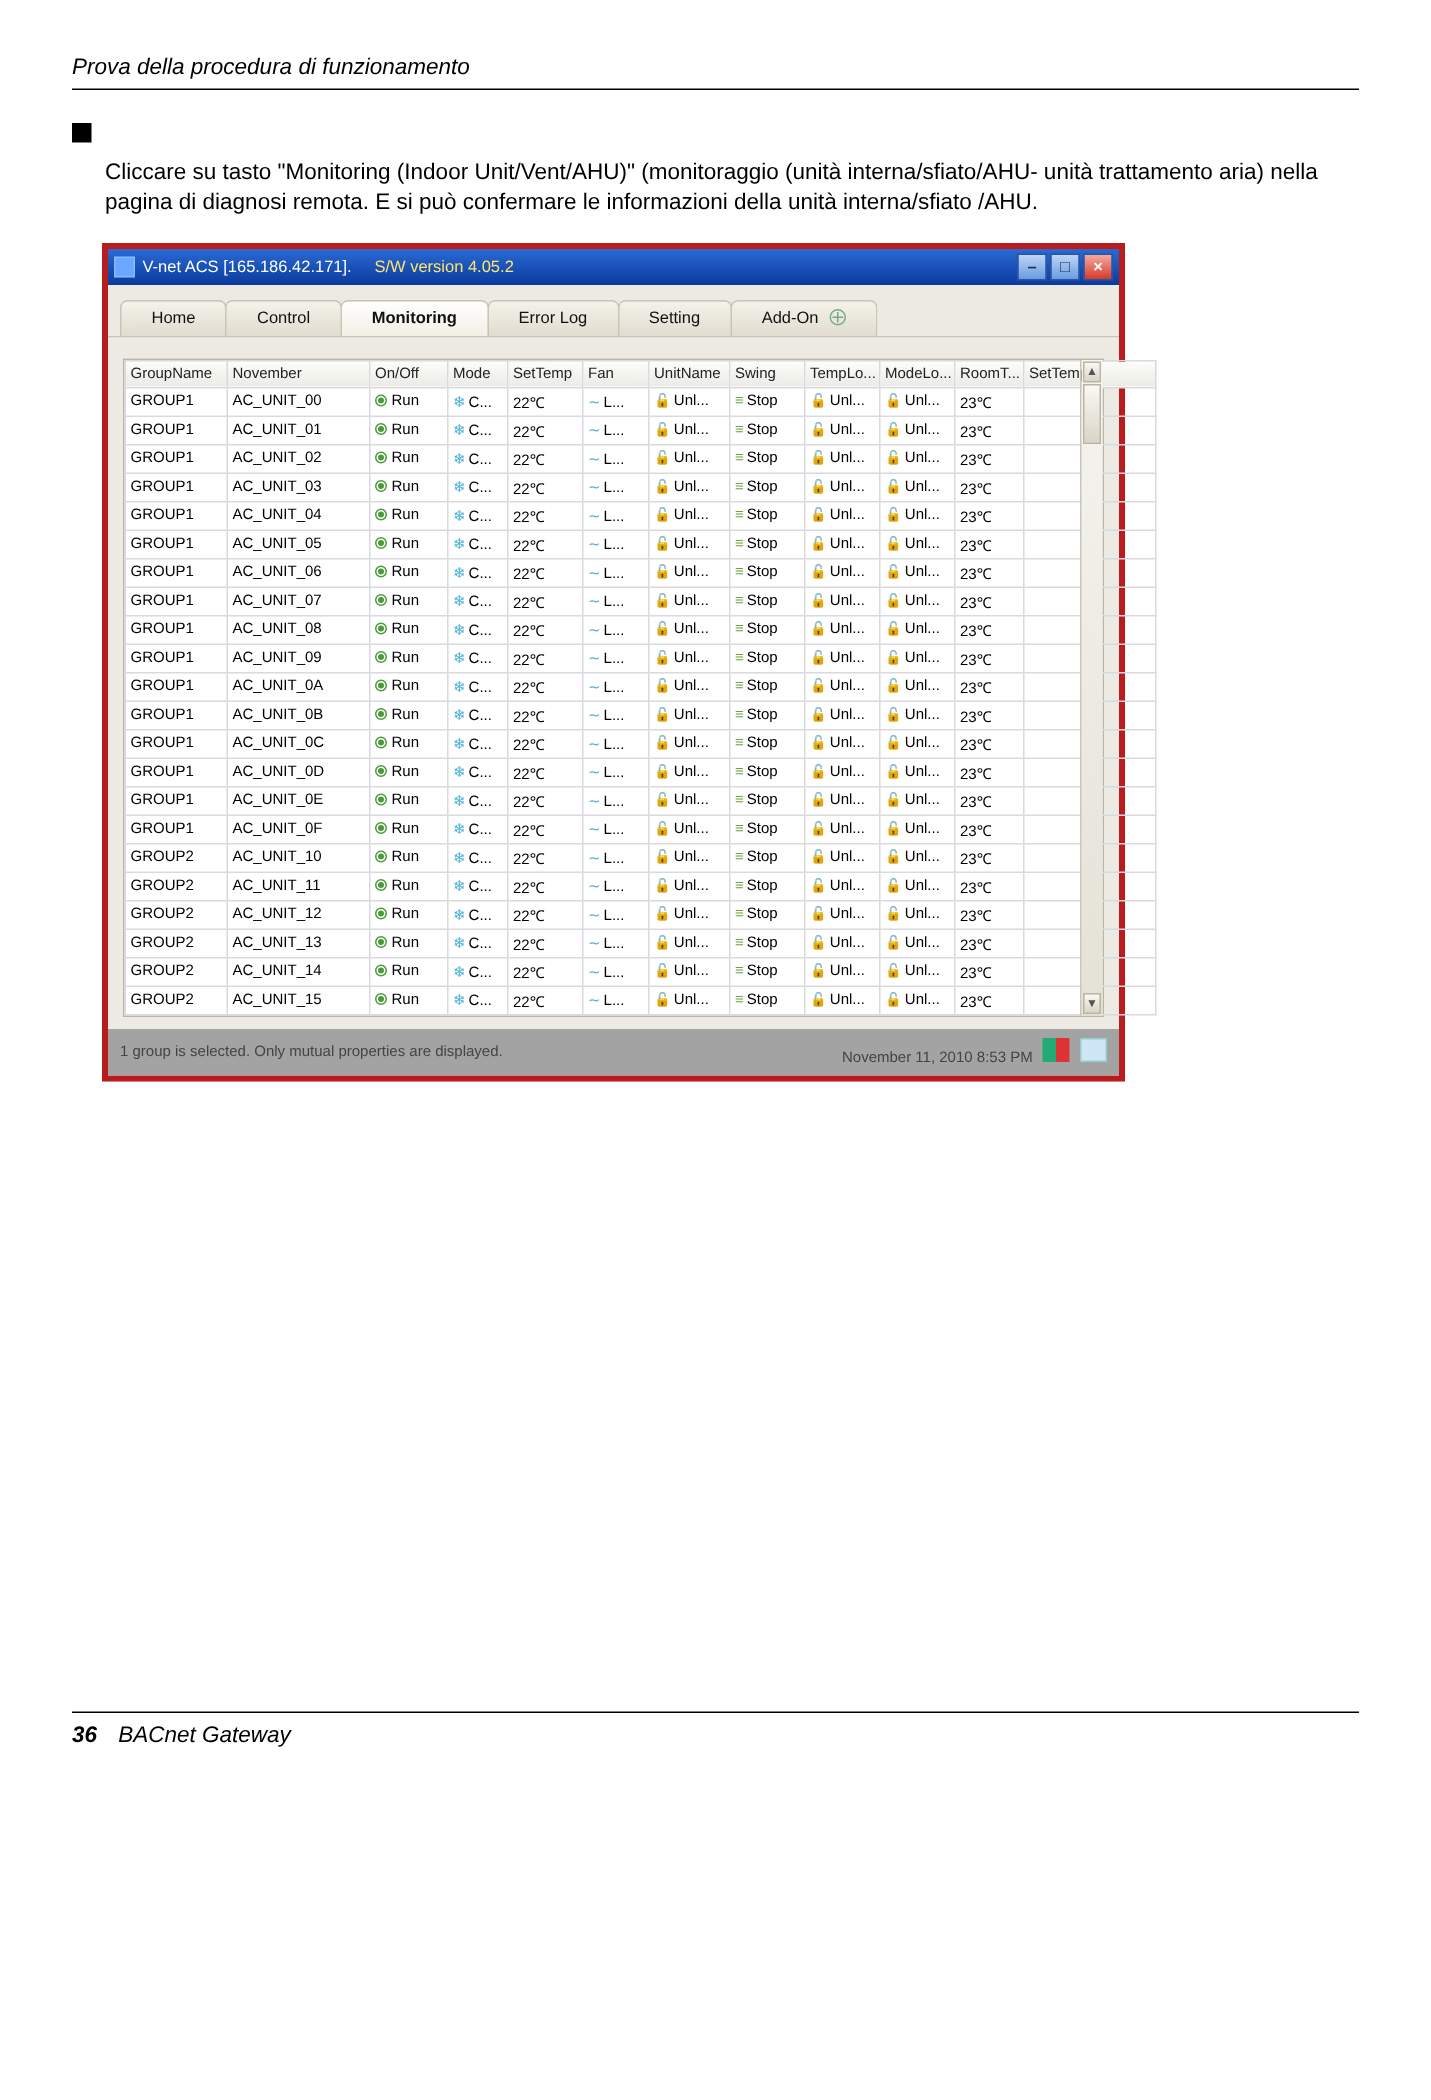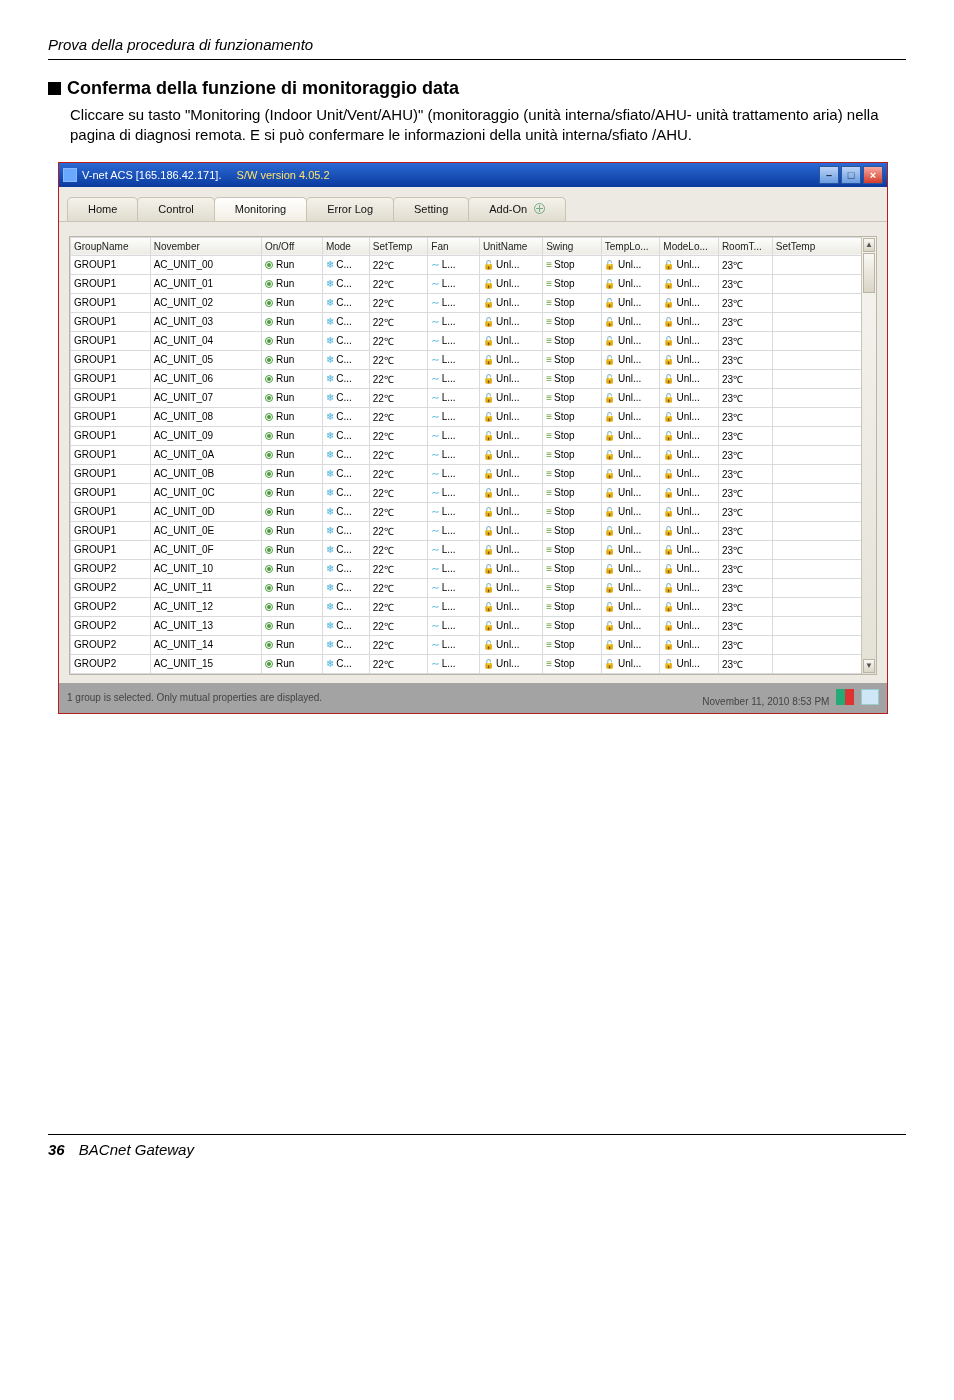--- a/index.html
+++ b/index.html
@@ -33,24 +33,24 @@
     margin-right: 6px;
     vertical-align: -1px;
   }
   .body-text {
     font-size: 15px;
     line-height: 1.35;
     margin: 0 0 16px 22px;
   }
   
   .win {
-    margin-left: 10px;
-    border: 1px solid #b91c1c;
+    margin-left: 20px;
+    border: 4px solid #b91c1c;
     background: #eceae3;
-    width: 830px;
+    width: 682px;
   }
   .titlebar {
     background: linear-gradient(#2a6ad4, #0b3a9e);
     color: #fff;
     height: 24px;
     display: flex;
     align-items: center;
     font-size: 11px;
     padding: 0 4px;
   }
@@ -96,21 +96,21 @@
     display:inline-block;width:11px;height:11px;border:1.2px solid #7a8;border-radius:50%;
     position:relative;margin-left:3px;
   }
   .tab.addon .plus:before, .tab.addon .plus:after{
     content:"";position:absolute;background:#7a8;
   }
   .tab.addon .plus:before{left:4px;top:1px;width:1px;height:7px;}
   .tab.addon .plus:after{top:4px;left:1px;height:1px;width:7px;}
   .tab.active {
     background: linear-gradient(#fff, #f2efe4);
-    font-weight: normal;
+    font-weight: bold;
     z-index: 2;
   }
   .content {
     padding: 14px 10px 8px 10px;
     background: #eceae3;
   }
   .tablewrap {
     border: 1px solid #bab5a6;
     background: #fff;
     position: relative;
@@ -178,21 +178,21 @@
   }
   .footer .pn { font-weight: bold; margin-right: 10px;}
 </style>
 </head>
 <body>
 
 <div class="page">
   <div class="header-line">Prova della procedura di funzionamento</div>
 
   <div class="section-title">
-    <span class="sq"></span><span>Conferma della funzione di monitoraggio data</span>
+    <span class="sq"></span>
   </div>
 
   <p class="body-text">Cliccare su tasto "Monitoring (Indoor Unit/Vent/AHU)" (monitoraggio (unità interna/sfiato/AHU- unità trattamento aria) nella pagina di diagnosi remota. E si può confermare le informazioni della unità interna/sfiato /AHU.</p>
 
   <div class="win">
     <div class="titlebar">
       <span class="app-icon"></span>
       <span class="title-text"><span>V-net ACS [165.186.42.171].   </span><span class="swver">S/W version 4.05.2</span></span>
       <div class="winbtns">
         <span class="winbtn">–</span>

